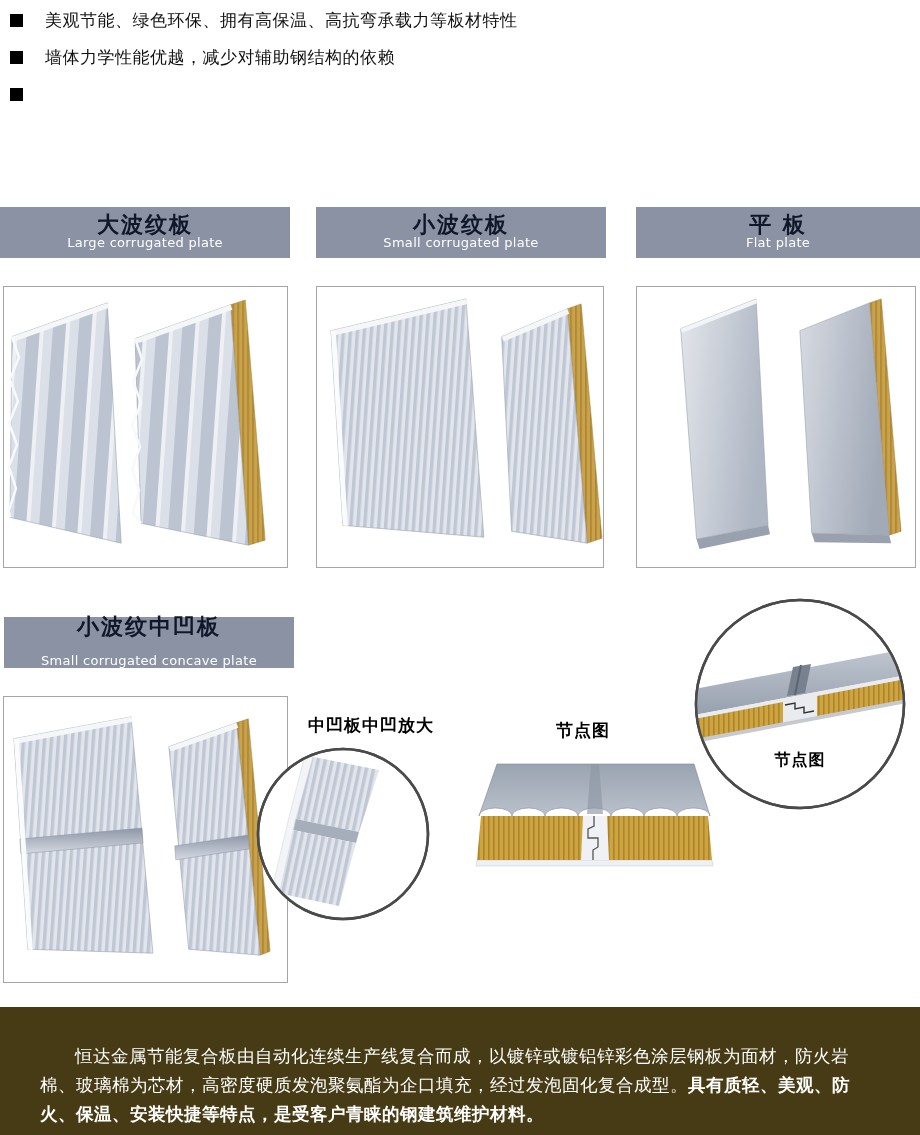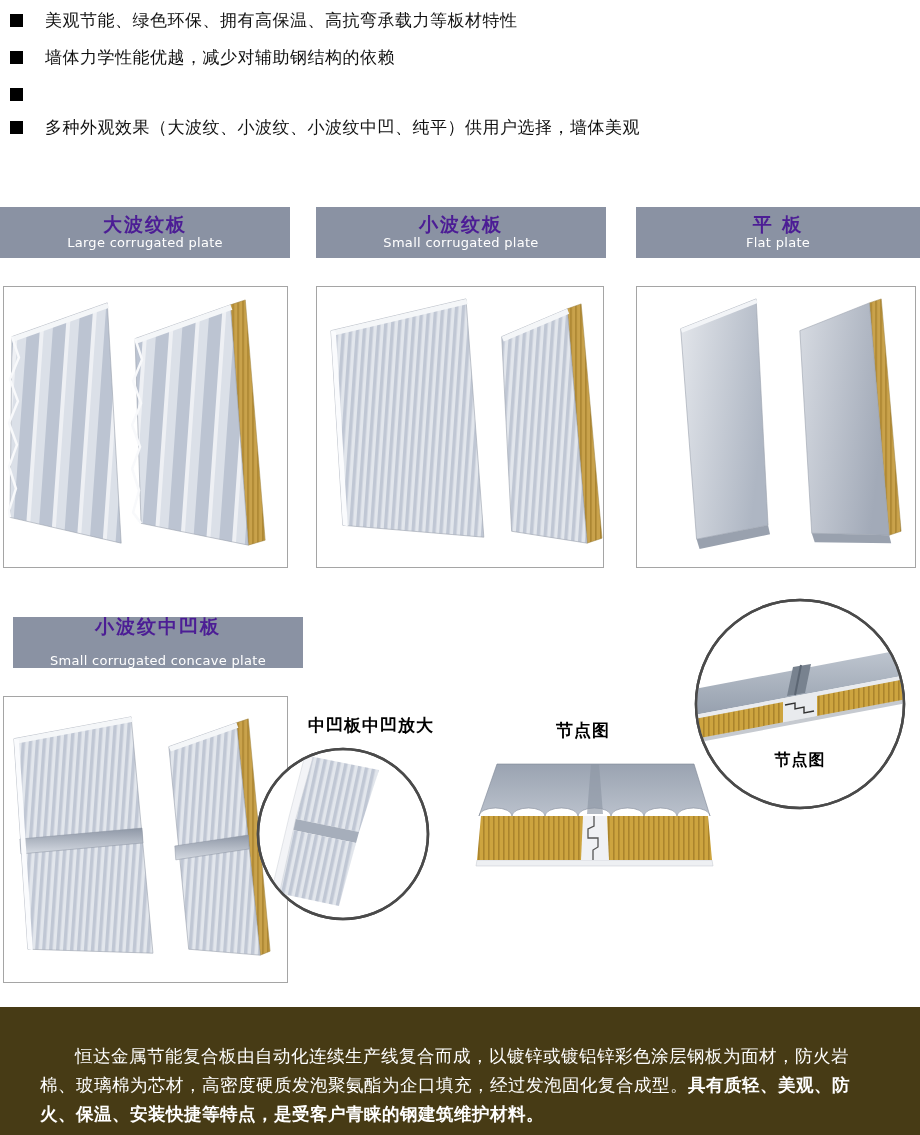--- a/index.html
+++ b/index.html
@@ -9,26 +9,26 @@
 
   
   .features { position:absolute; top:10px; left:10px; width:895px; }
   .feature-item { display:flex; align-items:flex-start; margin-bottom:16px; }
   .bullet { width:13px; height:13px; background:#000; margin:4px 22px 0 0; flex:0 0 13px; }
   .feature-text { font-size:17px; color:#111; line-height:21px; letter-spacing:.5px; }
 
   
   .bar { position:absolute; height:51px; background:#8a92a3; display:flex; flex-direction:column;
          align-items:center; justify-content:center; }
-  .bar-cn { font-size:19px; font-weight:bold; color:#4c1d95; letter-spacing:2px; line-height:21px; }
+  .bar-cn { font-size:22px; font-weight:bold; color:#0f172a; letter-spacing:2px; line-height:21px; }
   .bar-en { font-size:13px; color:#fff; line-height:16px; letter-spacing:.3px; }
   .bar-large   { left:0;     top:207px; width:290px; }
   .bar-small   { left:316px; top:207px; width:290px; }
   .bar-flat    { left:636px; top:207px; width:284px; }
-  .bar-concave { left:13px;     top:617px; width:290px;gap:16px; }
+  .bar-concave { left:4px;     top:617px; width:290px;gap:16px; }
 
   
   .img-box { position:absolute; border:1px solid #a5a5a5; background:#fff; }
   .img-box svg { display:block; width:100%; height:100%; }
   .box-large   { left:3px;   top:286px; width:285px; height:282px; }
   .box-small   { left:316px; top:286px; width:288px; height:282px; }
   .box-flat    { left:636px; top:286px; width:280px; height:282px; }
   .box-concave { left:3px;   top:696px; width:285px; height:287px; }
 
   
@@ -59,24 +59,20 @@
       <span class="bullet"></span>
       <span class="feature-text">美观节能、绿色环保、拥有高保温、高抗弯承载力等板材特性</span>
     </div>
     <div class="feature-item">
       <span class="bullet"></span>
       <span class="feature-text">墙体力学性能优越，减少对辅助钢结构的依赖</span>
     </div>
     <div class="feature-item">
       <span class="bullet"></span>
     </div>
-    <div class="feature-item">
-      <span class="bullet"></span>
-      <span class="feature-text">多种外观效果（大波纹、小波纹、小波纹中凹、纯平）供用户选择，墙体美观</span>
-    </div>
   </div>
 
   <div class="bar bar-large">
     <span class="bar-cn">大波纹板</span>
     <span class="bar-en">Large corrugated plate</span>
   </div>
   <div class="bar bar-flat">
     <span class="bar-cn">平 板</span>
     <span class="bar-en">Flat plate</span>
   </div>

